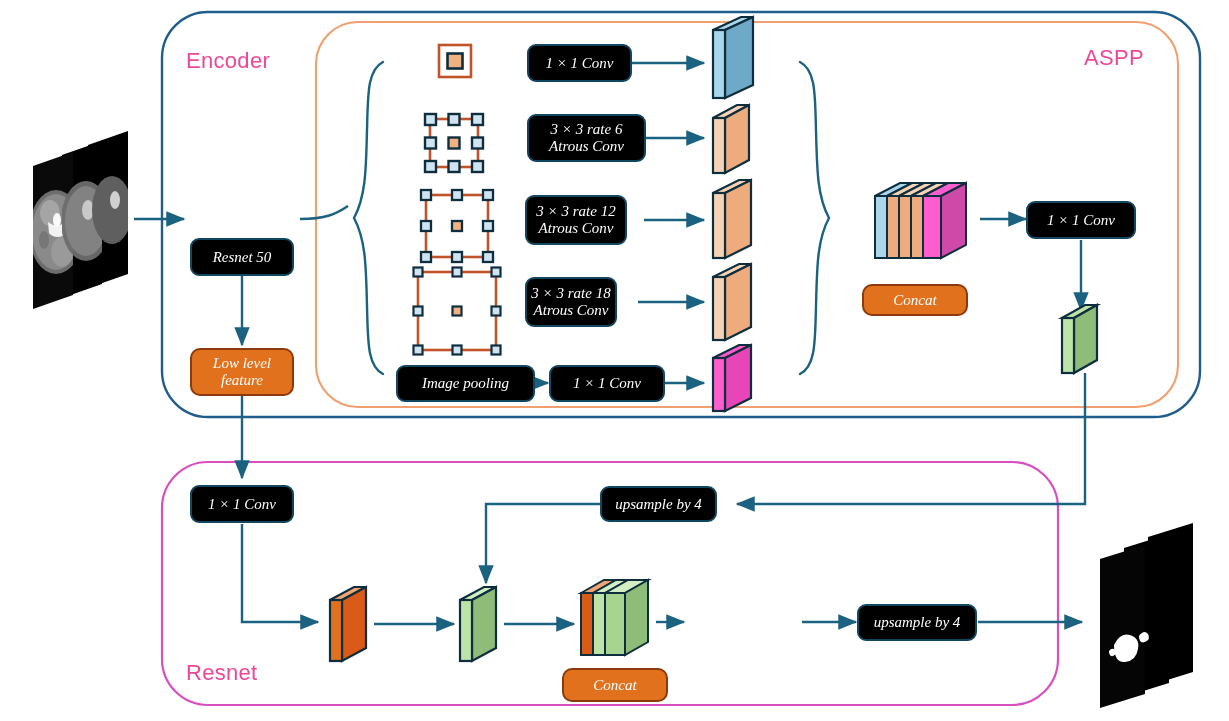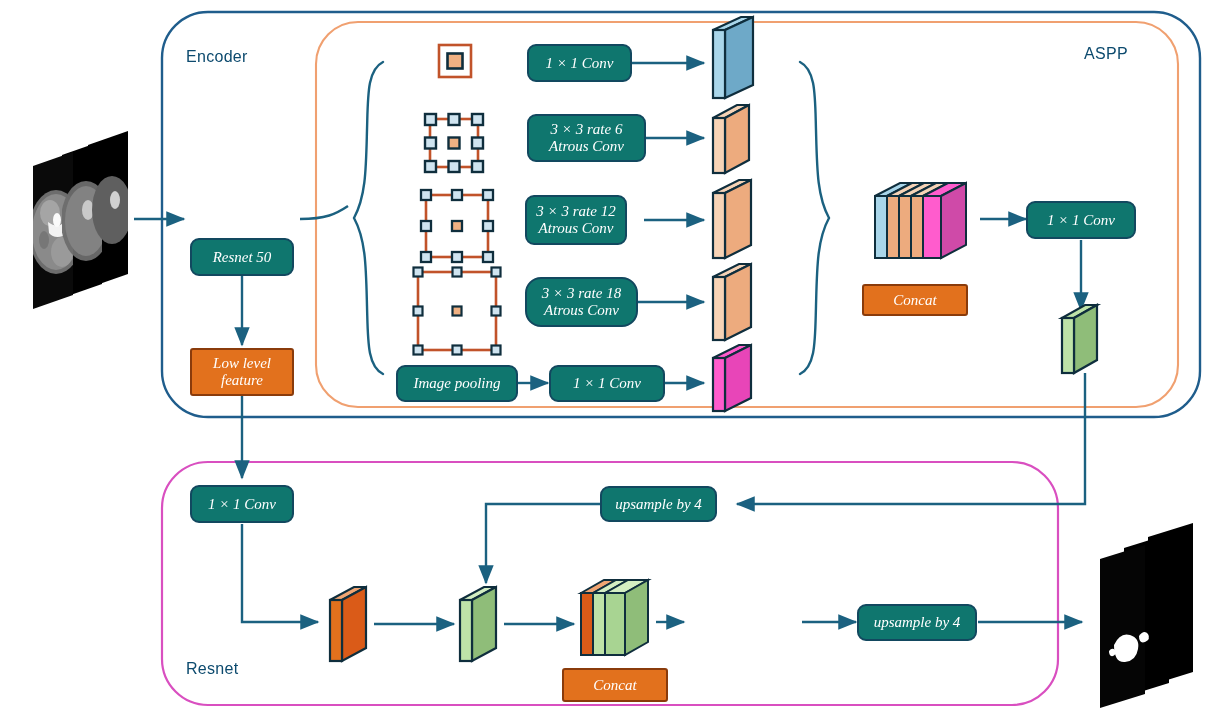--- a/index.html
+++ b/index.html
@@ -3,26 +3,26 @@
 <meta charset="utf-8">
 <style>
   html,body{margin:0;padding:0;background:#ffffff;}
   body{width:1229px;height:721px;position:relative;overflow:hidden;
        font-family:"Liberation Sans",sans-serif;}
   #stage{position:absolute;left:0;top:0;width:1229px;height:721px;}
   svg.layer{position:absolute;left:0;top:0;width:1229px;height:721px;overflow:visible;}
   .node{position:absolute;box-sizing:border-box;display:flex;align-items:center;
         justify-content:center;text-align:center;line-height:1.12;
         font-family:"Liberation Serif",serif;font-style:italic;color:#ffffff;}
-  .blue-box{background:#0f766e;border:2.2px solid #12485f;border-radius:9px;
+  .blue-box{background:#000000;border:2.2px solid #12485f;border-radius:9px;
             font-size:15px;}
-  .orange-box{background:#e2711d;border:2.2px solid #8a3b0b;border-radius:3px;
+  .orange-box{background:#e2711d;border:2.2px solid #8a3b0b;border-radius:10px;
               font-size:15px;}
   .container-label{position:absolute;font-family:"Liberation Sans",sans-serif;
-        font-style:normal;color:#0c4a6e;font-size:16px;letter-spacing:.3px;}
+        font-style:normal;color:#ec4899;font-size:22px;letter-spacing:.3px;}
 </style>
 </head>
 <body>
 
 <div id="stage">
 
   <svg class="layer" viewBox="0 0 1229 721">
     <defs>
       <marker id="ar" markerWidth="9" markerHeight="9" refX="7.4" refY="3.2" orient="auto" markerUnits="strokeWidth">
         <path d="M0,0 L8,3.2 L0,6.4 z" fill="#1b6180"></path>
@@ -248,23 +248,23 @@
 
   <div class="node blue-box" style="left:190px;top:200px;width:104px;height:38px;margin-top:38px;">Resnet 50</div>
   <div class="node orange-box" style="left:190px;top:348px;width:104px;height:48px;white-space:pre-line;">Low level
 feature</div>
 
   <div class="node blue-box" style="left:527px;top:44px;width:105px;height:38px;">1 × 1 Conv</div>
   <div class="node blue-box" style="left:527px;top:114px;width:119px;height:48px;white-space:pre-line;">3 × 3 rate 6
 Atrous Conv</div>
   <div class="node blue-box" style="left:525px;top:195px;width:102px;height:50px;white-space:pre-line;">3 × 3 rate 12
 Atrous Conv</div>
-  <div class="node blue-box" style="left:525px;top:277px;width:113px;height:50px;white-space:pre-line;border-radius:16px;">3 × 3 rate 18
+  <div class="node blue-box" style="left:525px;top:277px;width:92px;height:50px;white-space:pre-line;">3 × 3 rate 18
 Atrous Conv</div>
-  <div class="node blue-box" style="left:396px;top:365px;width:122px;height:37px;">Image pooling</div>
+  <div class="node blue-box" style="left:396px;top:365px;width:139px;height:37px;">Image pooling</div>
   <div class="node blue-box" style="left:549px;top:365px;width:116px;height:37px;">1 × 1 Conv</div>
 
   <div class="node orange-box" style="left:862px;top:284px;width:106px;height:32px;">Concat</div>
   <div class="node blue-box" style="left:1026px;top:201px;width:110px;height:38px;">1 × 1 Conv</div>
 
   <div class="node blue-box" style="left:190px;top:485px;width:104px;height:38px;">1 × 1 Conv</div>
   <div class="node blue-box" style="left:600px;top:486px;width:117px;height:36px;">upsample by 4</div>
   <div class="node orange-box" style="left:562px;top:668px;width:106px;height:34px;">Concat</div>
   <div class="node blue-box" style="left:857px;top:604px;width:120px;height:37px;">upsample by 4</div>
 

